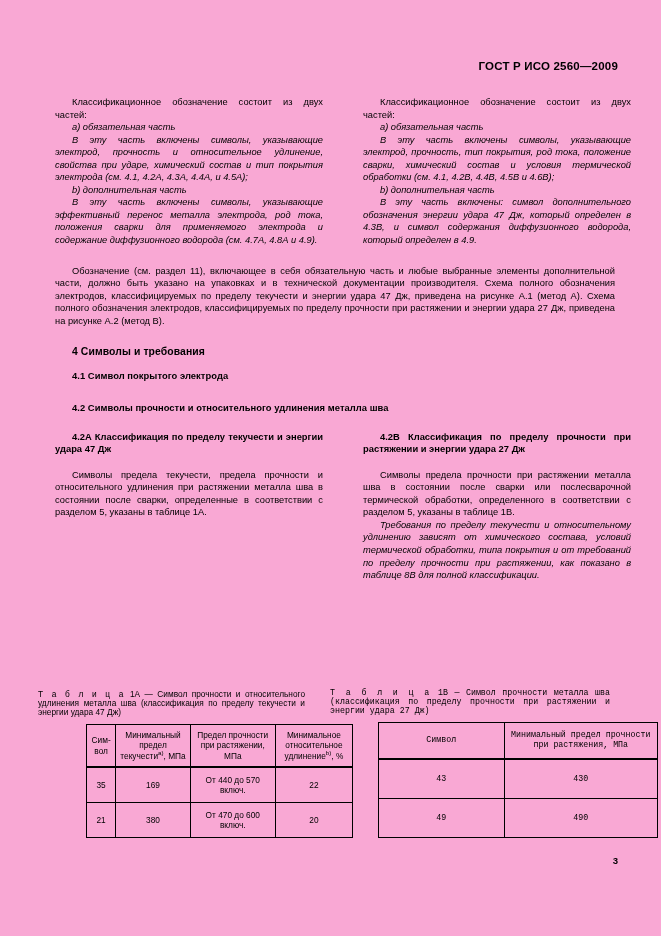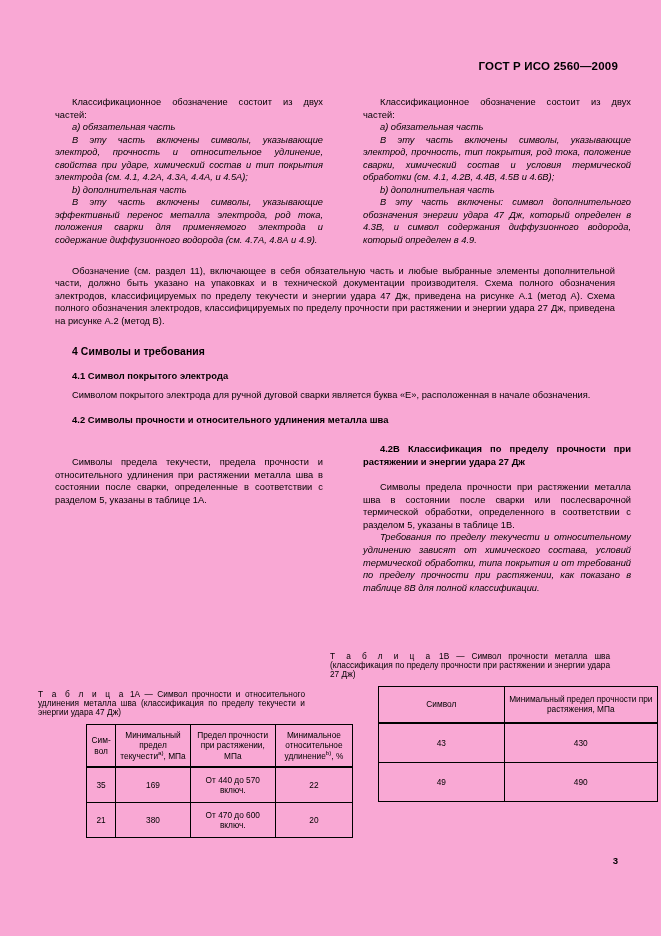--- a/index.html
+++ b/index.html
@@ -119,22 +119,23 @@
   
   .tbl-wrap-left {
     position: absolute;
     left: 38px;
     top: 690px;
     width: 267px;
   }
   .tbl-wrap-right {
     position: absolute;
     left: 330px;
-    top: 652px;
+    top: 688px;
     width: 280px;
+    font-family: Liberation Mono, monospace;
   }
 
   table {
     border-collapse: collapse;
     width: 100%;
     font-size: 8.3px;
     margin-left: 48px;
   }
   table td, table th {
     border: 1px solid #000;
@@ -216,31 +217,31 @@
     </div>
 
     <div class="gap-l"></div>
 
     <h2 class="sec">4  Символы и требования</h2>
 
     <div class="gap-m"></div>
 
     <h3 class="sub">4.1  Символ покрытого электрода</h3>
     <div class="gap-s"></div>
-    <p class="ind">Символом покрытого электрода для ручной дуговой сварки является буква «Е», расположенная в начале обозначения.</p>
 
     <div class="gap-m"></div>
 
     <h3 class="sub">4.2  Символы прочности и относительного удлинения металла шва</h3>
 
     <div class="gap-l"></div>
 
     <div class="cols">
 
       <div class="col">
+        <h4 class="subsub">4.2А Классификация по пределу текучести и энергии удара 47 Дж</h4>
         <div class="gap-m"></div>
         <p class="ind">Символы предела текучести, предела прочности и относительного удлинения при растяжении металла шва в состоянии после сварки, определенные в соответствии с разделом 5, указаны в таблице 1А.</p>
       </div>
 
       <div class="col">
         <h4 class="subsub">4.2В Классификация по пределу прочности при растяжении и энергии удара 27 Дж</h4>
         <div class="gap-m"></div>
         <p class="ind">Символы предела прочности при растяжении металла шва в состоянии после сварки или послесварочной термической обработки, определенного в соответствии с разделом 5, указаны в таблице 1В.</p>
         <p class="ind">Требования по пределу текучести и относительному  удлинению зависят от химического состава, условий термической обработки, типа покрытия и от требований по пределу прочности при растяжении, как показано в таблице 8В для полной классификации.</p>
       </div>

